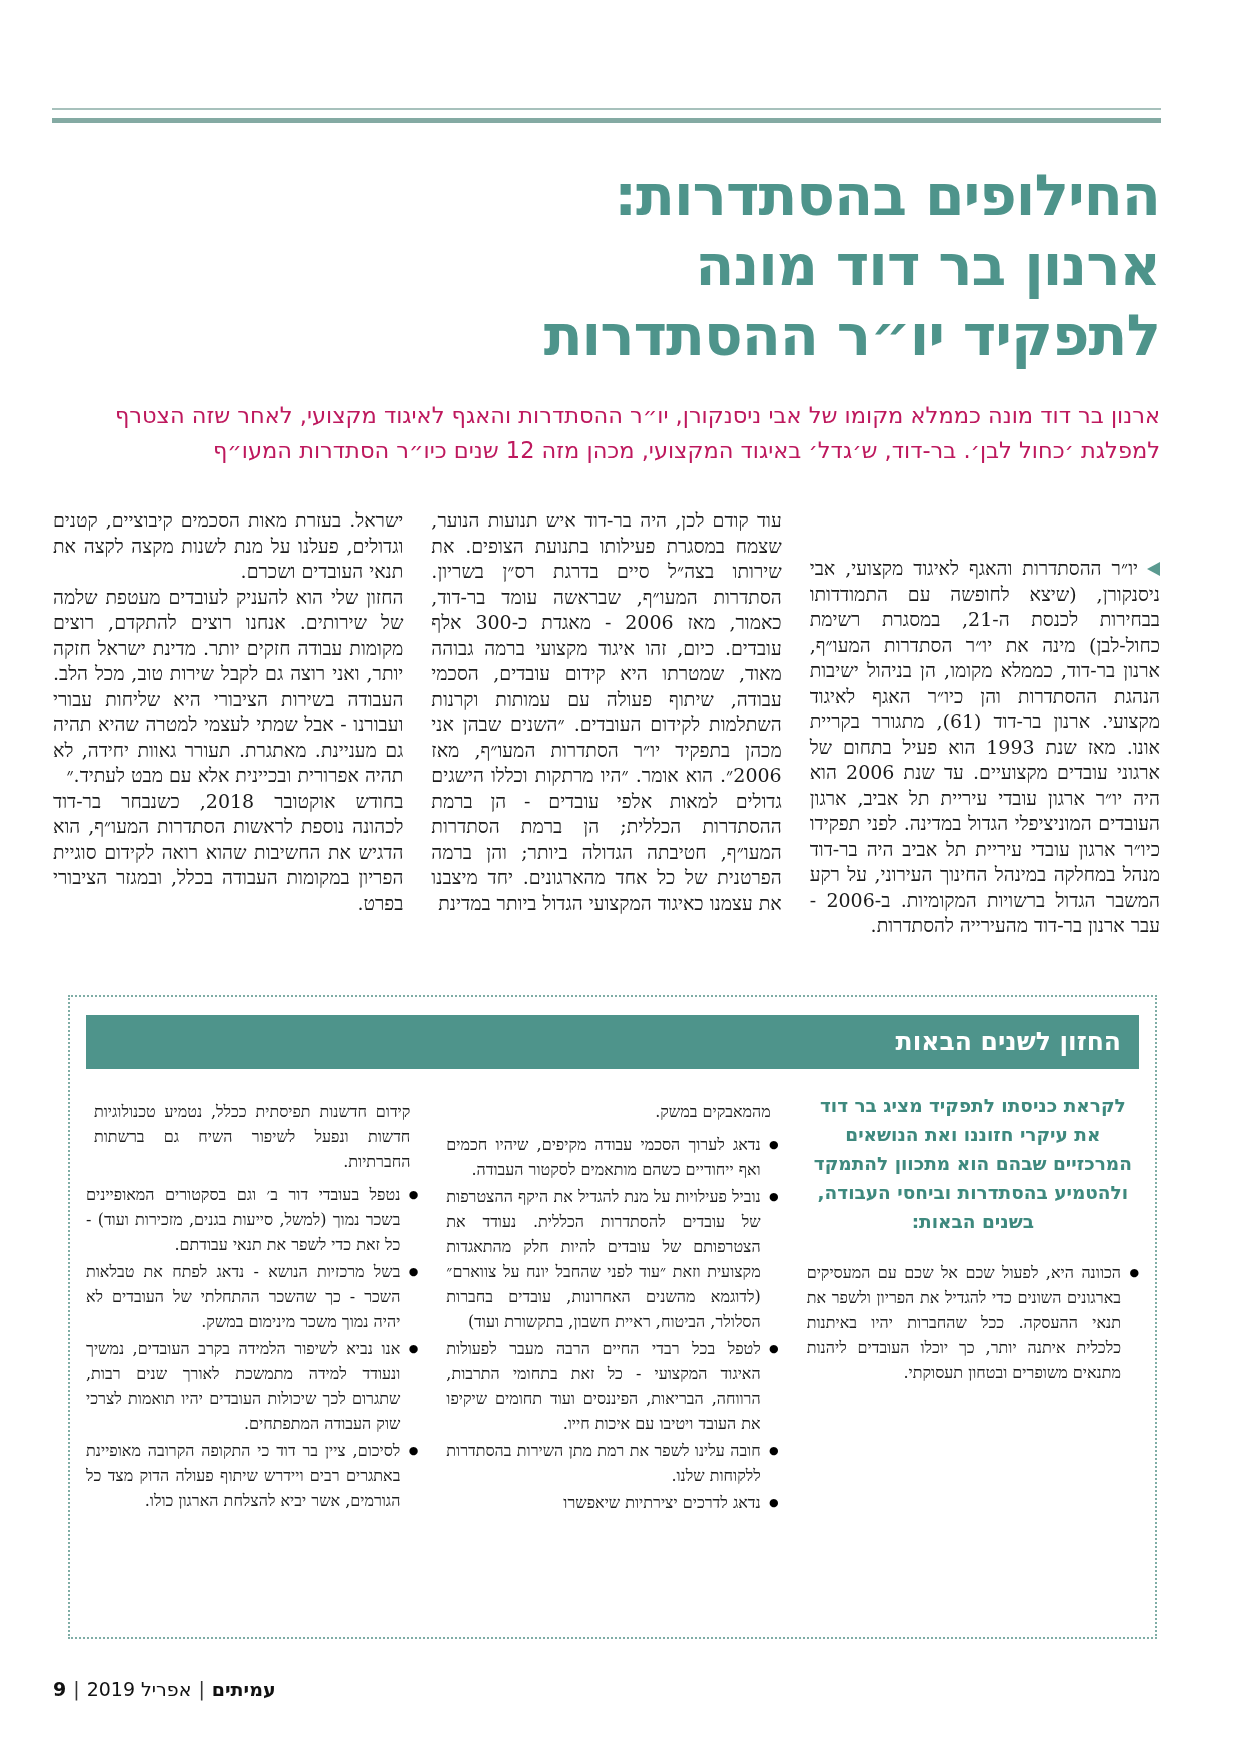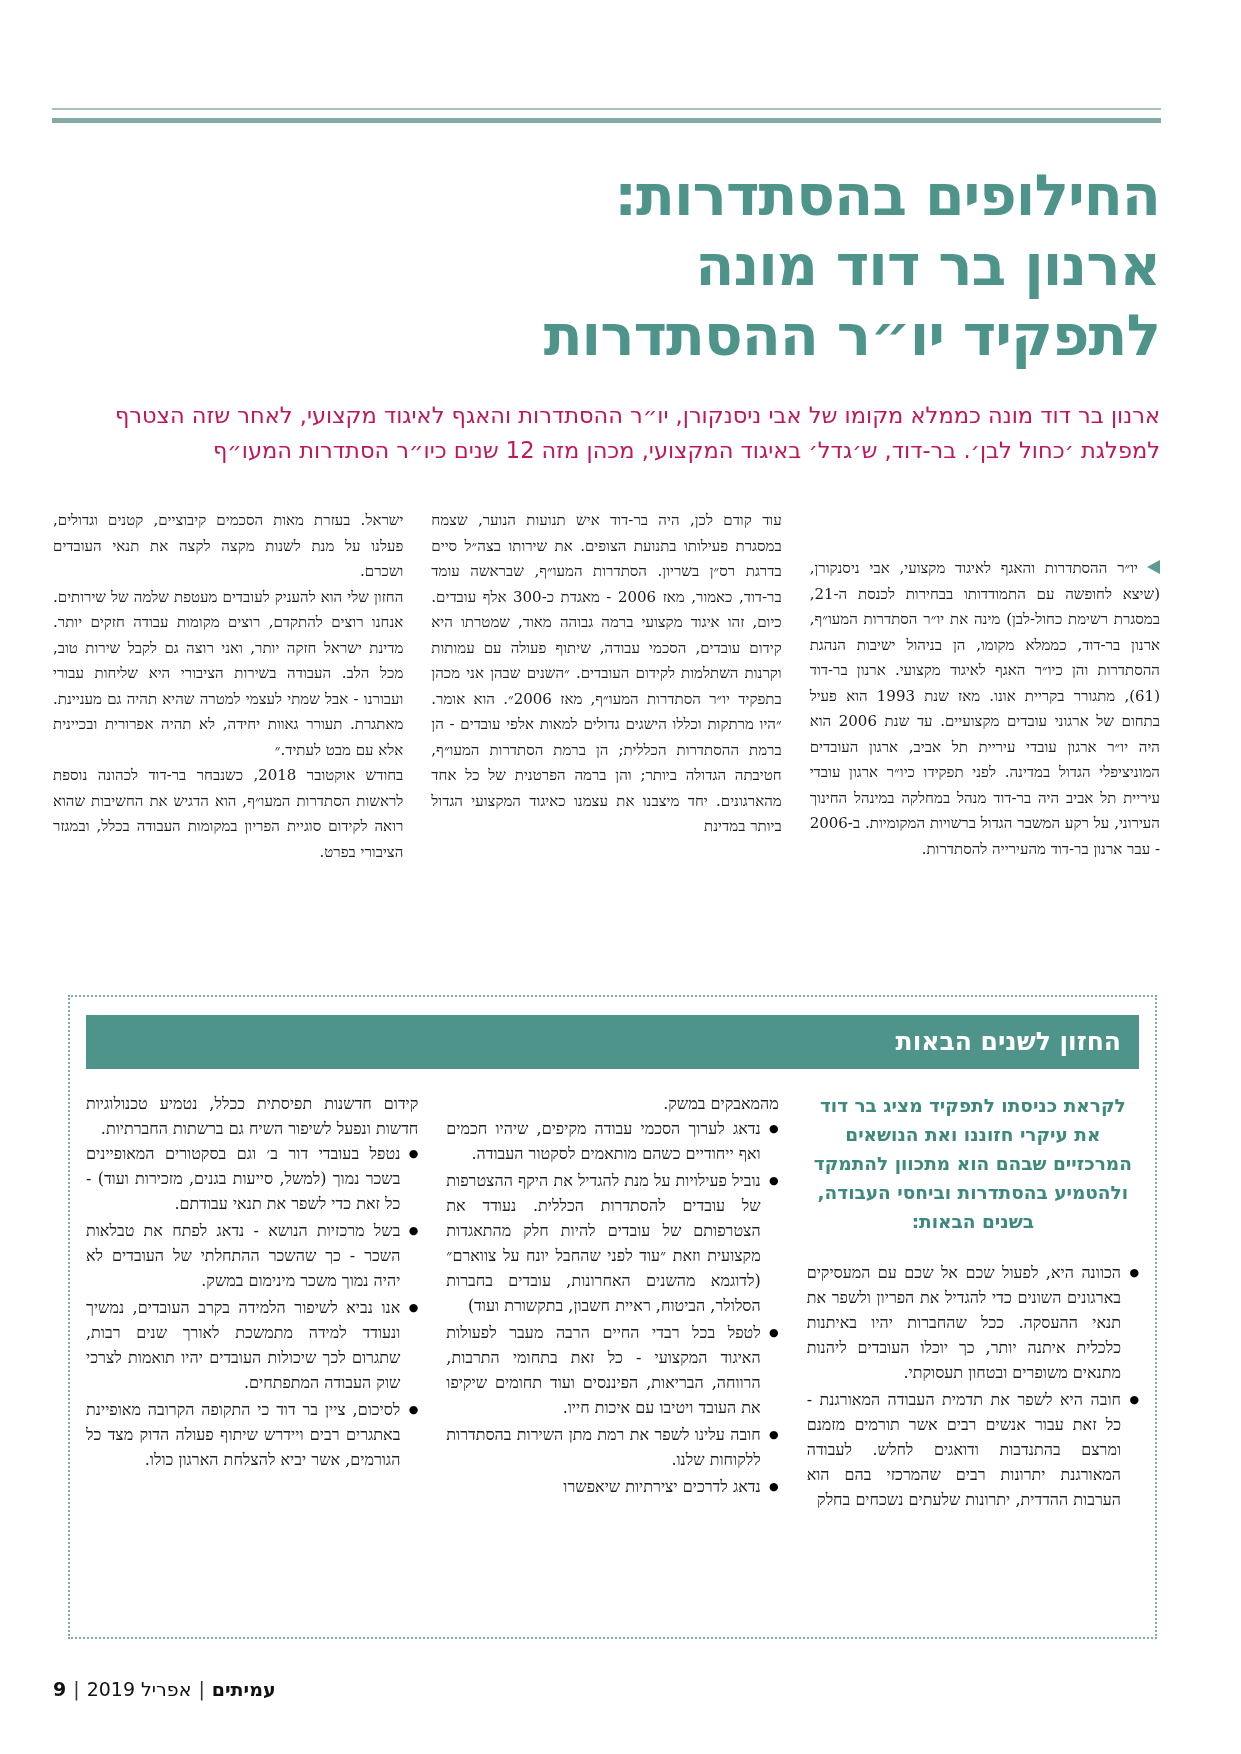--- a/index.html
+++ b/index.html
@@ -32,21 +32,21 @@
     margin:0;text-align:right;
     font-family:"DejaVu Sans","Liberation Sans",sans-serif;
     font-size:22.5px;line-height:35px;color:#be185d;
   }
 
   .columns{
     position:absolute;top:508px;right:81px;left:81px;height:472px;
     display:flex;gap:28px;overflow:hidden;
     text-align:justify;
   }
-  .col{flex:1;font-size:15px;line-height:25.5px;}
+  .col{flex:1;font-size:19px;line-height:25.5px;}
   .col p{margin:0;}
   .col-first{padding-top:48px;}
   .arrow{
     display:inline-block;width:0;height:0;vertical-align:baseline;
     border-top:7px solid transparent;border-bottom:7px solid transparent;
     border-right:0;border-left:0;
     border-right:13px solid #5b9a90;margin-left:9px;
     transform:translateY(1px);
   }
 
@@ -67,21 +67,21 @@
     display:flex;gap:28px;margin-top:22px;height:508px;overflow:hidden;
     text-align:justify;
   }
   .bcol{flex:1;font-size:16px;line-height:25px;}
   .bcol .intro{
     margin:0 0 24px 0;
     font-family:"DejaVu Sans","Liberation Sans",sans-serif;
     font-weight:700;color:#3e897e;
     font-size:18.5px;line-height:29px;text-align:center;
   }
-  .bcol .lead{margin:0;}
+  .bcol .lead{margin:8px;}
   .bcol ul{list-style:none;margin:0;padding:0;}
   .bcol li{position:relative;padding-right:18px;margin:0 0 2px 0;}
   .bcol li::before{
     content:"\25CF";position:absolute;right:0;top:0;
     font-size:11px;color:#000;line-height:25px;
   }
 
   .footer{
     position:absolute;top:1678px;left:81px;
     direction:rtl;
@@ -121,21 +121,20 @@
     </div>
   </div>
 
   <section class="vision-box">
     <div class="box-header">החזון לשנים הבאות</div>
     <div class="box-columns">
       <div class="bcol">
         <p class="intro">לקראת כניסתו לתפקיד מציג בר דוד את עיקרי חזוננו ואת הנושאים המרכזיים שבהם הוא מתכוון להתמקד ולהטמיע בהסתדרות וביחסי העבודה, בשנים הבאות:</p>
         <ul>
           <li>הכוונה היא, לפעול שכם אל שכם עם המעסיקים בארגונים השונים כדי להגדיל את הפריון ולשפר את תנאי ההעסקה. ככל שהחברות יהיו באיתנות כלכלית איתנה יותר, כך יוכלו העובדים ליהנות מתנאים משופרים ובטחון תעסוקתי.</li>
-          <li>חובה היא לשפר את תדמית העבודה המאורגנת - כל זאת עבור אנשים רבים אשר תורמים מזמנם ומרצם בהתנדבות ודואגים לחלש. לעבודה המאורגנת יתרונות רבים שהמרכזי בהם הוא הערבות ההדדית, יתרונות שלעתים נשכחים בחלק</li>
         </ul>
       </div>
       <div class="bcol">
         <p class="lead">מהמאבקים במשק.</p>
         <ul>
           <li>נדאג לערוך הסכמי עבודה מקיפים, שיהיו חכמים ואף ייחודיים כשהם מותאמים לסקטור העבודה.</li>
           <li>נוביל פעילויות על מנת להגדיל את היקף ההצטרפות של עובדים להסתדרות הכללית. נעודד את הצטרפותם של עובדים להיות חלק מהתאגדות מקצועית וזאת ״עוד לפני שהחבל יונח על צווארם״ (לדוגמא מהשנים האחרונות, עובדים בחברות הסלולר, הביטוח, ראיית חשבון, בתקשורת ועוד)</li>
           <li>לטפל בכל רבדי החיים הרבה מעבר לפעולות האיגוד המקצועי - כל זאת בתחומי התרבות, הרווחה, הבריאות, הפיננסים ועוד תחומים שיקיפו את העובד ויטיבו עם איכות חייו.</li>
           <li>חובה עלינו לשפר את רמת מתן השירות בהסתדרות ללקוחות שלנו.</li>
           <li>נדאג לדרכים יצירתיות שיאפשרו</li>

